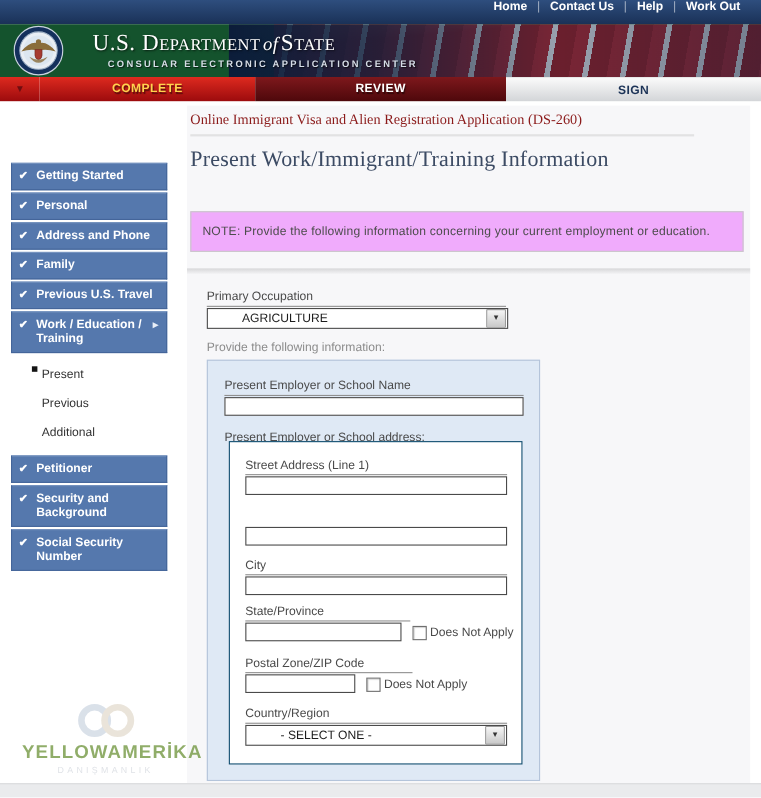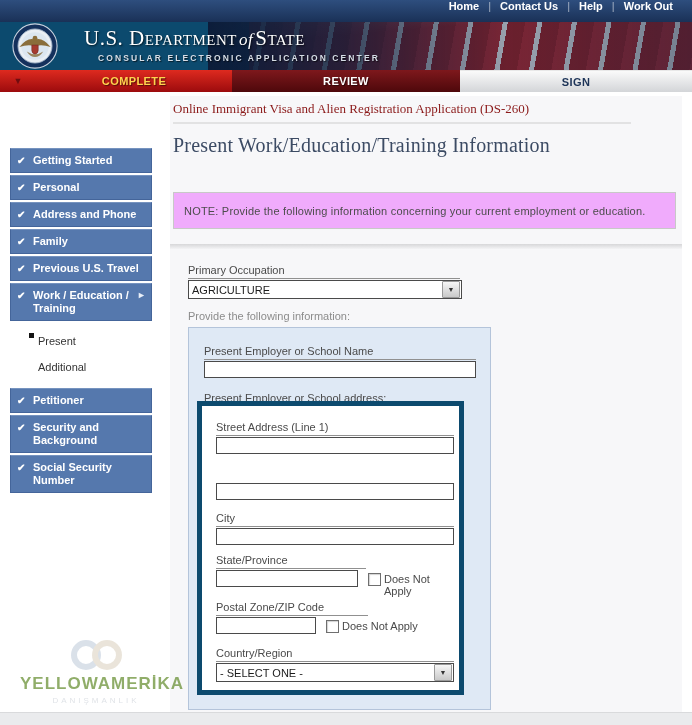--- a/index.html
+++ b/index.html
@@ -11,21 +11,21 @@
   
   .topbar{
     position:absolute;left:0;top:0;width:692px;height:22px;
     background:linear-gradient(#2e4e7e,#1a3157);
     display:flex;align-items:flex-start;justify-content:flex-end;
     padding-right:10px;box-sizing:border-box;
   }
   .toplink{color:#fff;font-size:11px;font-weight:bold;padding:0 9px;cursor:pointer;white-space:nowrap;}
   .topsep{color:rgba(255,255,255,.55);font-size:11px;}
   
-  .banner{position:absolute;left:0;top:22px;width:692px;height:48px;background:#0c4a6e;overflow:hidden;}
+  .banner{position:absolute;left:0;top:22px;width:692px;height:48px;background:#14532d;overflow:hidden;}
   .flag-stripes{
     position:absolute;left:36%;right:0;top:0;bottom:0;
     background:repeating-linear-gradient(100deg,#9d2833 0 12px,#c9ced5 12px 17px,#8a2029 17px 34px);
   }
   .flag-fade{
     position:absolute;left:30%;right:0;top:0;bottom:0;
     background:linear-gradient(90deg,#0c1d3a 0%,rgba(12,29,58,.78) 28%,rgba(12,29,58,.25) 62%,rgba(12,29,58,.45) 100%),
                linear-gradient(175deg,rgba(255,255,255,.15) 0 7%,transparent 28%);
   }
   .seal{position:absolute;left:12px;top:1px;width:46px;height:46px;}
@@ -71,31 +71,31 @@
   .section-divider{position:absolute;left:0;top:148px;width:512px;height:5px;
     background:linear-gradient(#d7d7d9,#f3f3f5);}
   .flabel{position:absolute;font-size:11px;color:#4a4a4a;border-bottom:1px solid #909090;
     padding-bottom:2px;box-sizing:border-box;}
   .opt{color:#9e3b3b;font-style:italic;}
   .muted{position:absolute;font-size:11px;color:#8c8c8c;}
   .txt{position:absolute;height:17px;border:1px solid #4a4a4a;background:#fff;
     font:11px "Liberation Sans",sans-serif;padding:0 3px;box-sizing:border-box;outline:none;}
   .select{position:absolute;height:19px;background:#fff;border:1px solid #4a4a4a;
     display:flex;align-items:center;box-sizing:border-box;cursor:pointer;}
-  .select-val{flex:1;font-size:11px;color:#1c1c1c;padding-left:3px;white-space:nowrap;overflow:hidden;}
+  .select-val{flex:1;font-size:11px;color:#1c1c1c;padding-left:3px;white-space:nowrap;overflow:hidden;margin-left:28px;}
   .select-btn{width:16px;height:15px;margin-right:1px;background:linear-gradient(#f6f6f6,#c9c9c9);
     border:1px solid #9a9a9a;border-radius:1px;display:flex;align-items:center;justify-content:center;}
   .select-btn .glyph{font-size:7px;color:#333;line-height:7px;}
   .cb{position:absolute;width:11px;height:11px;background:#fff;border:1px solid #6f6f6f;
     box-shadow:inset 1px 1px 1px rgba(0,0,0,.18);cursor:pointer;}
   .cb-label{position:absolute;font-size:11px;color:#4a4a4a;}
   .blue-box{position:absolute;left:18px;top:231px;width:303px;height:383px;background:#dfe9f5;
     border:1px solid #b4c4da;box-sizing:border-box;}
-  .inner-box{position:absolute;left:8px;top:73px;width:267px;height:294px;background:#fff;
-    border:5px solid #0c4a6e;box-sizing:border-box;}
+  .inner-box{position:absolute;left:19px;top:73px;width:267px;height:294px;background:#fff;
+    border:1px solid #0c4a6e;box-sizing:border-box;}
   
   .watermark{position:absolute;left:20px;top:640px;width:152px;text-align:center;opacity:.62;}
   .inf{display:flex;justify-content:center;margin-bottom:4px;}
   .inf-l{width:18px;height:18px;border:6px solid #c4cfdd;border-radius:50%;}
   .inf-r{width:18px;height:18px;border:6px solid #ded5c5;border-radius:50%;margin-left:-9px;}
   .wm1{font-size:17px;color:#4d7c0f;letter-spacing:1px;font-weight:bold;}
   .wm2{font-size:8px;color:#ccd1d8;letter-spacing:3px;margin-top:2px;}
   
   .footer-band{position:absolute;left:0;bottom:0;width:692px;height:12px;
     background:#eaebed;border-top:1px solid #d9dadc;}
@@ -167,41 +167,44 @@
     <span class="chk">✔</span>
     <span>Work / Education / Training</span>
     <span class="nav-arrow">►</span>
   </div>
   <div class="sub-list">
     <div class="sub-item">
       <span class="sq"></span>
       <span>Present</span>
     </div>
     <div class="sub-item">
+      <span>Previous</span>
+    </div>
+    <div class="sub-item">
       <span>Additional</span>
     </div>
   </div>
   <div class="nav-item">
     <span class="chk">✔</span>
     <span>Petitioner</span>
   </div>
   <div class="nav-item">
     <span class="chk">✔</span>
     <span>Security and Background</span>
   </div>
   <div class="nav-item">
     <span class="chk">✔</span>
     <span>Social Security Number</span>
   </div>
 </div>
 
 <div class="content">
   <a class="crumb">Online Immigrant Visa and Alien Registration Application (DS-260)</a>
   <div class="crumb-divider"></div>
-  <div class="page-title">Present Work/Education/Training Information</div>
+  <div class="page-title">Present Work/Immigrant/Training Information</div>
   <div class="note-box">
     <span>NOTE: Provide the following information concerning your current employment or education.</span>
   </div>
   <div class="section-divider"></div>
 
   <div class="flabel" style="left:18px;top:168px;width:272px;">Primary Occupation</div>
   <div class="select" style="left:18px;top:184px;width:274px;">
     <span class="select-val">AGRICULTURE</span>
     <span class="select-btn">
         <span class="glyph">▼</span>

